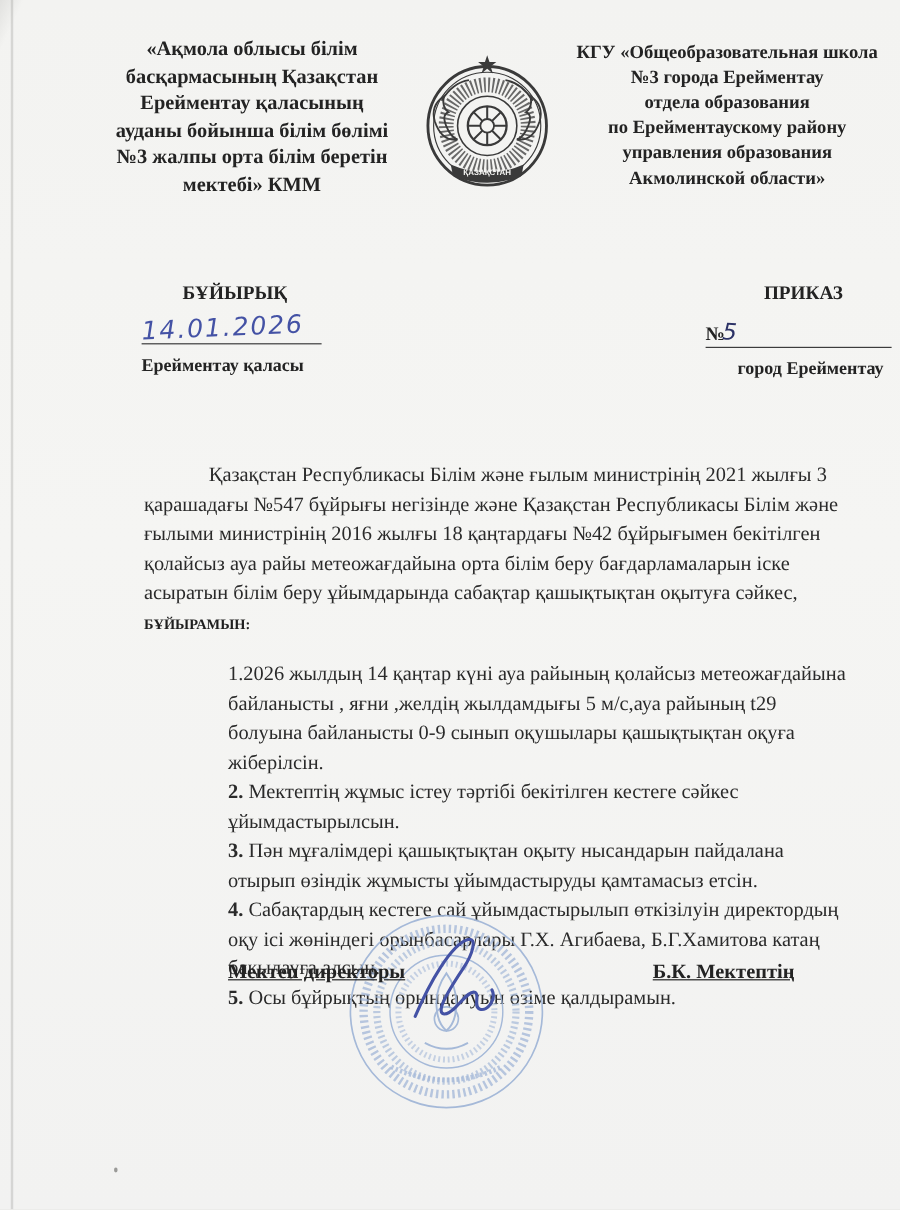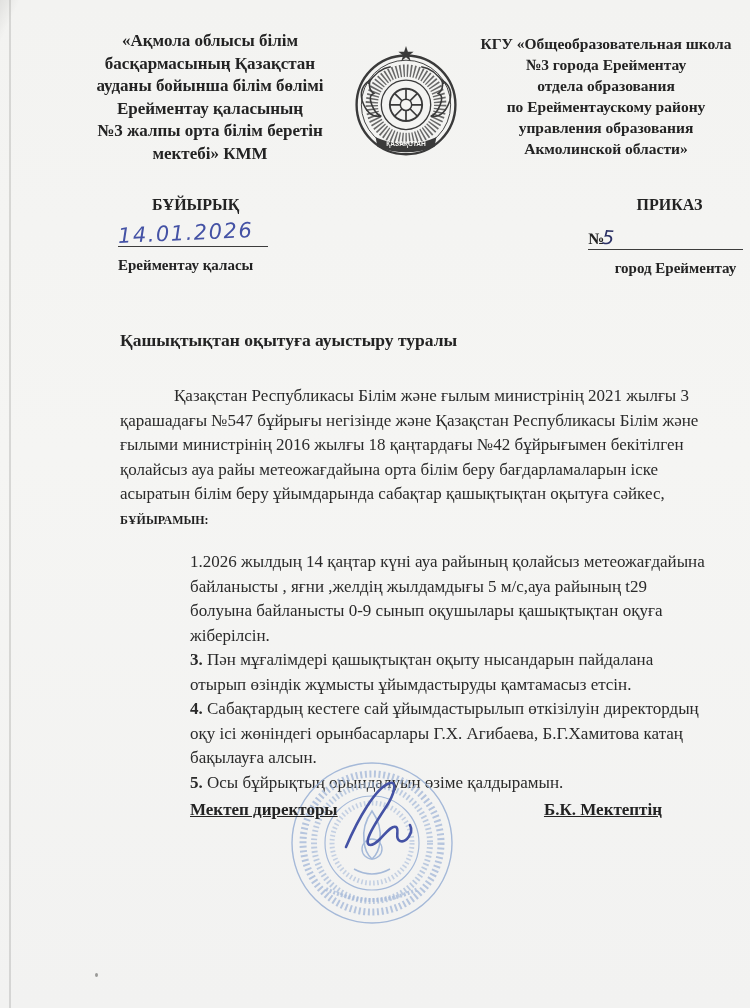--- a/index.html
+++ b/index.html
@@ -15,21 +15,21 @@
       linear-gradient(180deg,#f3f3f1 0%,#f5f5f3 45%,#f2f2f1 100%);
     color:#2a2a2a;
   }
   .scan-line{position:absolute;left:9px;top:0;bottom:0;width:2px;background:rgba(160,160,158,.35);}
   
   .org{position:absolute;font-weight:bold;text-align:center;color:#232323;}
   .org-left{top:30px;left:70px;width:280px;font-size:17px;line-height:22.5px;}
   .org-right{top:33px;left:460px;width:292px;font-size:15.5px;line-height:21px;}
   .emblem{position:absolute;top:44px;left:349px;width:114px;height:116px;}
   
-  .order-col{position:absolute;font-weight:bold;font-size:16px;color:#232323;}
+  .order-col{position:absolute;font-weight:bold;font-size:16px;color:#232323;margin-top:40px;}
   .order-left{top:196px;left:118px;width:170px;}
   .order-left .order-title{padding-left:34px;}
   .order-right{top:196px;left:588px;width:175px;}
   .order-right .order-title{text-align:center;padding-right:12px;}
   .date-line{margin-top:7px;width:150px;border-bottom:1.6px solid #3c3c3c;padding-bottom:1px;}
   .hand{
     font-family:"DejaVu Sans",sans-serif;font-style:italic;font-weight:normal;
     color:#4452a5;font-size:21px;letter-spacing:1.5px;display:inline-block;
     transform:rotate(-2.5deg);
   }
@@ -58,22 +58,22 @@
 </style>
 </head>
 <body>
 
 <div id="page">
   <div class="scan-line"></div>
 
   <div class="org org-left">
     <div>«Ақмола облысы білім</div>
     <div>басқармасының Қазақстан</div>
+    <div>Ерейментау қаласының</div>
     <div>ауданы бойынша  білім бөлімі</div>
-    <div>Ерейментау қаласының</div>
     <div>№3 жалпы орта білім беретін</div>
     <div>мектебі» КММ</div>
   </div>
 
   <div class="emblem">
     <svg viewBox="0 0 120 122" width="114" height="116">
       <g fill="none" stroke="#3a3a3a">
         <polygon points="60,2 62,8 68,8 63,12 65,18 60,14 55,18 57,12 52,8 58,8" fill="#3a3a3a" stroke="none"></polygon>
         <circle cx="60" cy="64" r="52" stroke-width="2.5"></circle>
         <circle cx="60" cy="64" r="47" stroke-width="1"></circle>
@@ -109,26 +109,26 @@
   </div>
 
   <div class="order-col order-right">
     <div class="order-title">ПРИКАЗ</div>
     <div class="num-line">
       <span class="no-sign">№</span><span class="hand-num">5</span>
     </div>
     <div class="city">город  Ерейментау</div>
   </div>
 
-  <div class="subject">Қашықтықтан оқытуға ауыстыру туралы</div>
 
   <div class="main-text">
     <p class="intro"><span>Қазақстан Республикасы Білім  және ғылым министрінің 2021 жылғы 3 қарашадағы №547 бұйрығы негізінде және Қазақстан Республикасы Білім және ғылыми  министрінің 2016 жылғы 18 қаңтардағы №42 бұйрығымен бекітілген қолайсыз ауа райы метеожағдайына орта білім беру бағдарламаларын іске асыратын білім беру ұйымдарында сабақтар қашықтықтан оқытуға сәйкес, </span><b>БҰЙЫРАМЫН:</b></p>
     <div class="items">
       <p class="item"><span>1.</span><span>2026 жылдың 14 қаңтар   күні ауа райының қолайсыз метеожағдайына байланысты , яғни ,желдің жылдамдығы 5 м/с,ауа райының t29 болуына байланысты 0-9 сынып оқушылары қашықтықтан оқуға жіберілсін.</span></p>
+      <p class="item"><span class="num-bold">2.</span><span> Мектептің жұмыс істеу тәртібі бекітілген кестеге сәйкес ұйымдастырылсын.</span></p>
       <p class="item"><span class="num-bold">3.</span><span> Пән мұғалімдері қашықтықтан оқыту нысандарын пайдалана отырып өзіндік жұмысты ұйымдастыруды қамтамасыз етсін.</span></p>
       <p class="item"><span class="num-bold">4.</span><span> Сабақтардың кестеге сай ұйымдастырылып өткізілуін директордың оқу ісі жөніндегі орынбасарлары Г.Х. Агибаева, Б.Г.Хамитова катаң бақылауға алсын.</span></p>
       <p class="item"><span class="num-bold">5.</span><span> Осы бұйрықтың орындалуын өзіме қалдырамын.</span></p>
     </div>
   </div>
 
   <div class="stamp">
     <svg viewBox="0 0 172 172" width="172" height="172">
       <g fill="none" stroke="#9db3d6">
         <circle cx="86" cy="86" r="80" stroke-width="1.4"></circle>

